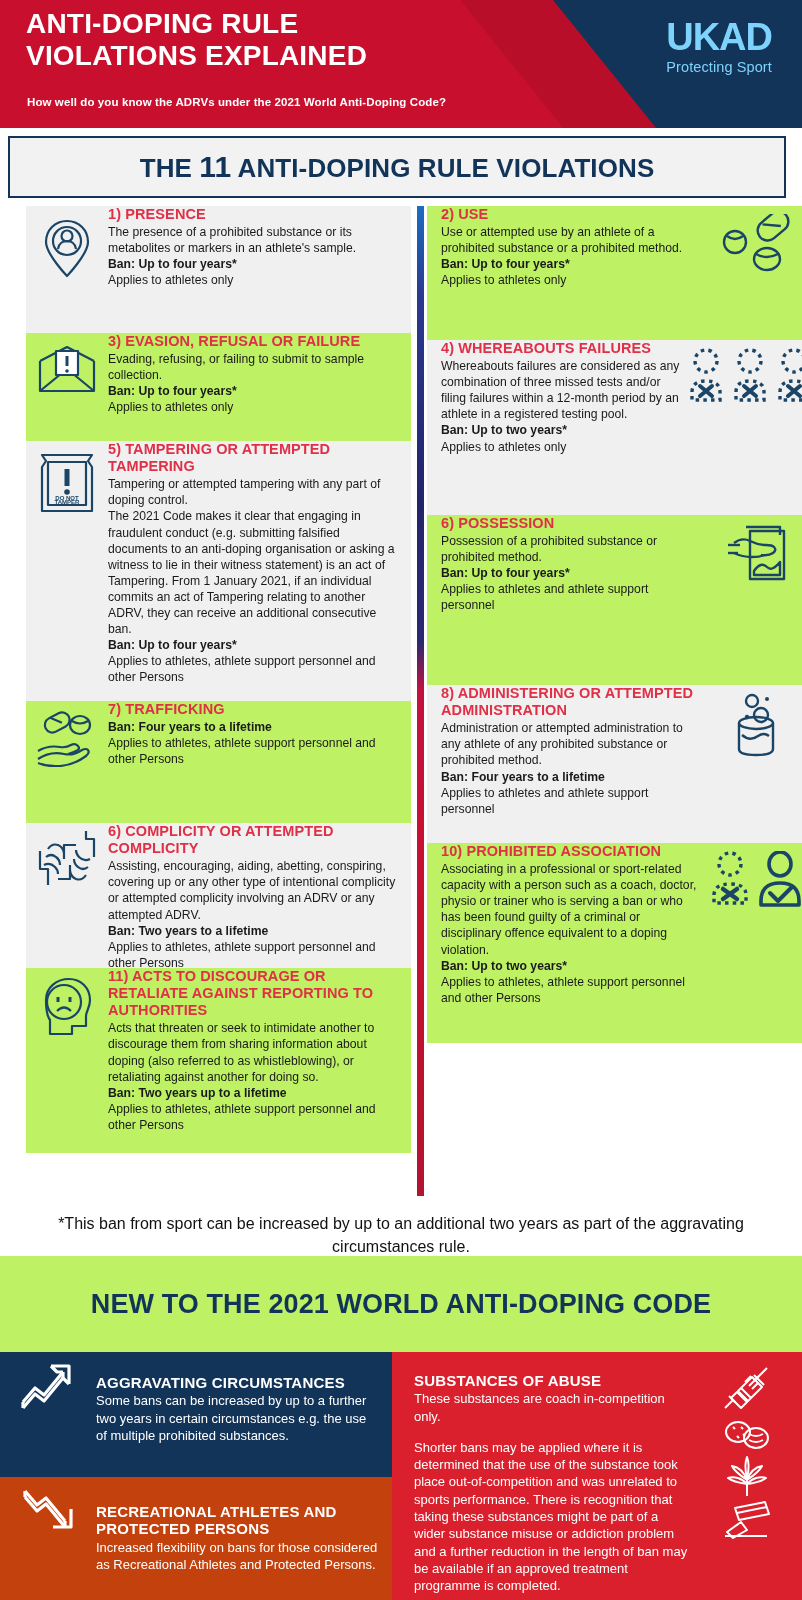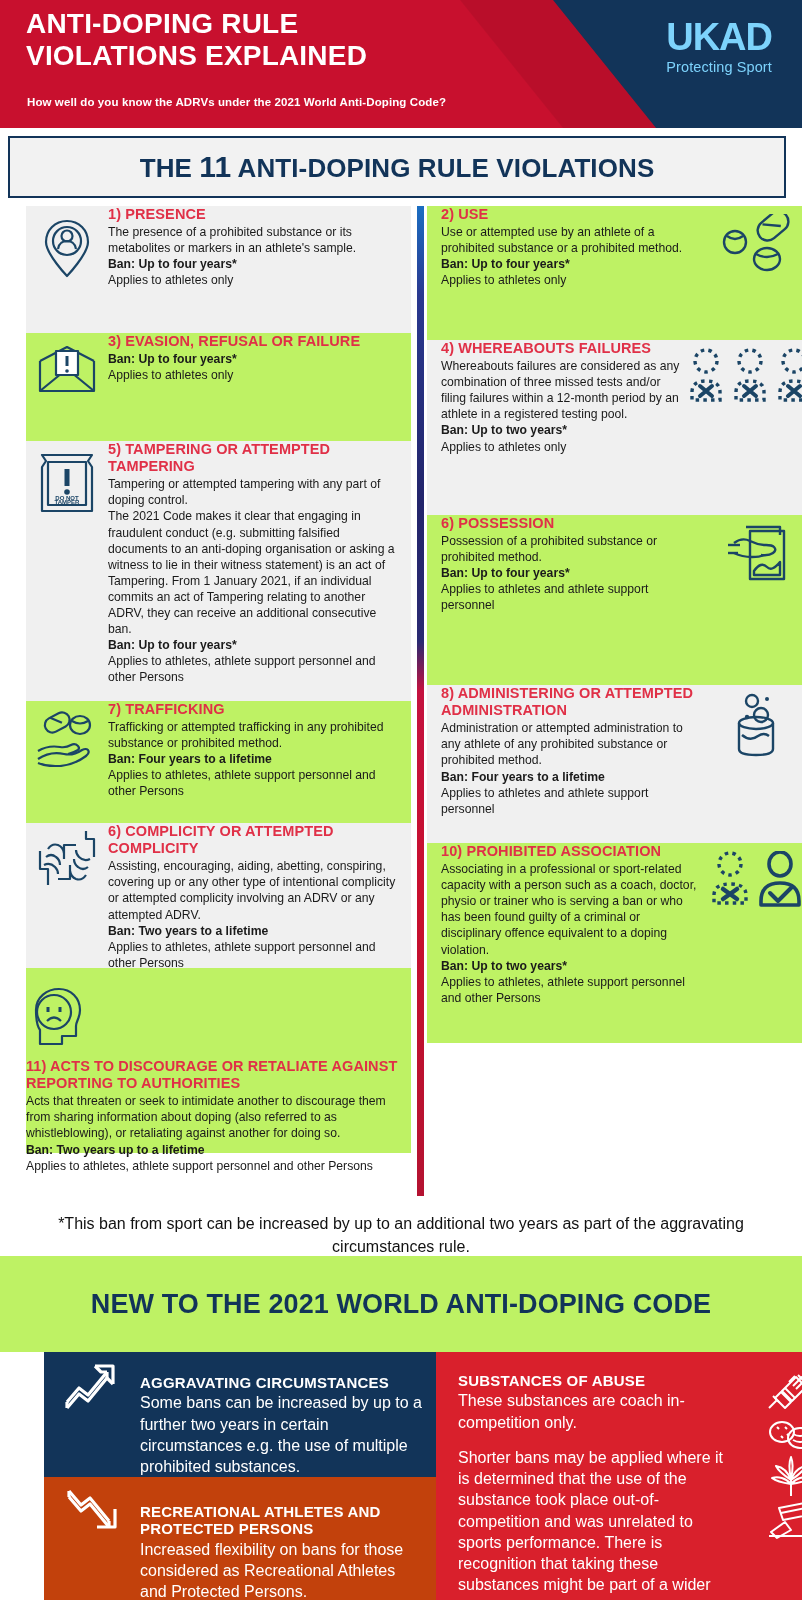--- a/index.html
+++ b/index.html
@@ -89,29 +89,29 @@
   }
 
   
   .newband{
     position:absolute;left:0;top:1256px;width:802px;height:96px;background:#bef264;
     display:flex;align-items:center;justify-content:center;
   }
   .newband span{color:#123459;font-size:27px;font-weight:bold;letter-spacing:0.1px;}
 
   .bottom{position:absolute;left:0;top:1352px;width:802px;height:248px;}
-  .panel{position:absolute;box-sizing:border-box;overflow:hidden;margin-left:44px;}
+  .panel{position:absolute;box-sizing:border-box;overflow:hidden;}
   .p-aggr{left:0;top:0;width:392px;height:125px;background:#123459;}
   .p-rec{left:0;top:125px;width:392px;height:123px;background:#c2410c;}
   .p-sub{left:392px;top:0;width:410px;height:248px;background:#d9202c;}
   .p-inner{display:flex;align-items:flex-start;height:100%;}
   .p-icon{flex:0 0 96px;display:flex;align-items:center;justify-content:center;}
   .p-txt{flex:1 1 auto;padding-right:14px;color:#ffffff;}
   .p-title{font-weight:bold;font-size:15px;line-height:1.15;margin-bottom:1px;letter-spacing:0.2px;}
-  .p-body{font-size:16px;line-height:1.33;}
+  .p-body{font-size:13px;line-height:1.33;}
   .p-sub .p-inner{flex-direction:row-reverse;}
   .p-sub .p-icon{flex:0 0 110px;flex-direction:column;justify-content:space-around;padding:14px 0;}
   .p-sub .p-txt{padding-left:22px;padding-right:0;padding-top:20px;}
   .p-aggr .p-txt,.p-rec .p-txt{padding-top:22px;}
   .p-rec .p-txt{padding-top:26px;}
   svg{display:block;}
 </style>
 </head>
 <body>
 
@@ -169,20 +169,21 @@
                 <path d="M4 50 L26 32 M58 50 L36 32"></path>
                 <rect x="20" y="10" width="22" height="24" fill="#fff" stroke="#1b4566"></rect>
                 <path d="M31 15 L31 25" stroke-width="3"></path>
                 <circle cx="31" cy="30" r="1.8" fill="#1b4566" stroke="none"></circle>
               </g>
             </svg>
           </div>
           <div class="txt-cell">
             <div class="v-title">3) EVASION, REFUSAL OR FAILURE</div>
             <div class="v-body">
+              <div>Evading, refusing, or failing to submit to sample collection.</div>
               <div><b>Ban: Up to four years*</b></div>
               <div>Applies to athletes only</div>
             </div>
           </div>
         </div>
         <div class="row gray" style="height: 260px;">
           <div class="icon-cell">
             <svg width="62" height="68" viewBox="0 0 62 68">
               <g fill="none" stroke="#1b4566" stroke-width="2.2" stroke-linejoin="round">
                 <path d="M6 6 L56 6 L52 12 L56 18 L56 62 L6 62 L6 18 L10 12 L6 6 Z"></path>
@@ -213,21 +214,20 @@
                 <ellipse cx="44" cy="16" rx="10" ry="9"></ellipse>
                 <path d="M36 12 q8 5 16 0"></path>
                 <path d="M2 42 q10 -6 22 -4 q6 1 11 -2 q4 -2 7 1 q2 2 0 4 q-5 3 -10 4"></path>
                 <path d="M2 50 q12 -8 26 -5 q9 2 18 -4 q4 -2 6 0 q2 3 -2 6 q-12 9 -26 10 q-12 1 -22 -3"></path>
               </g>
             </svg>
           </div>
           <div class="txt-cell">
             <div class="v-title">7) TRAFFICKING</div>
             <div class="v-body">
-              <div>Trafficking or attempted trafficking in any prohibited substance or prohibited method.</div>
               <div><b>Ban: Four years to a lifetime</b></div>
               <div>Applies to athletes, athlete support personnel and other Persons</div>
             </div>
           </div>
         </div>
         <div class="row gray" style="height: 145px;">
           <div class="icon-cell">
             <svg width="62" height="62" viewBox="0 0 62 62">
               <g fill="none" stroke="#1b4566" stroke-width="2.2" stroke-linejoin="round">
                 <path d="M4 20 L4 38 L12 38 L12 54"></path>
@@ -245,21 +245,21 @@
           </div>
           <div class="txt-cell">
             <div class="v-title">6) COMPLICITY OR ATTEMPTED COMPLICITY</div>
             <div class="v-body">
               <div>Assisting, encouraging, aiding, abetting, conspiring, covering up or any other type of intentional complicity or attempted complicity involving an ADRV or any attempted ADRV.</div>
               <div><b>Ban: Two years to a lifetime</b></div>
               <div>Applies to athletes, athlete support personnel and other Persons</div>
             </div>
           </div>
         </div>
-        <div class="row white" style="height: 185px; flex-direction: column;">
+        <div class="row white" style="height: 185px;">
           <div class="icon-cell">
             <svg width="62" height="62" viewBox="0 0 62 62">
               <g fill="none" stroke="#1b4566" stroke-width="2.2" stroke-linejoin="round">
                 <path d="M10 24 C10 11 21 3 33 3 C45 3 54 12 54 24 C54 32 50 35 50 40 L50 50 L36 50 L36 58 L14 58 L14 44 C11 40 10 32 10 24 Z"></path>
                 <circle cx="28" cy="26" r="17"></circle>
                 <path d="M22 21 L22 26 M34 21 L34 26" stroke-width="3"></path>
                 <path d="M21 35 q7 -7 14 0"></path>
               </g>
             </svg>
           </div>

